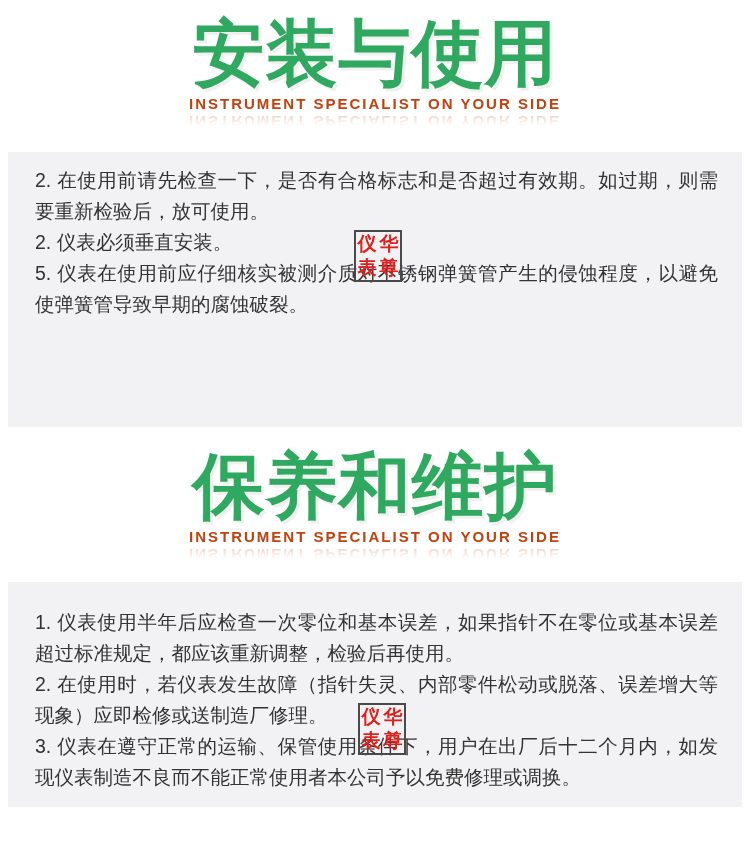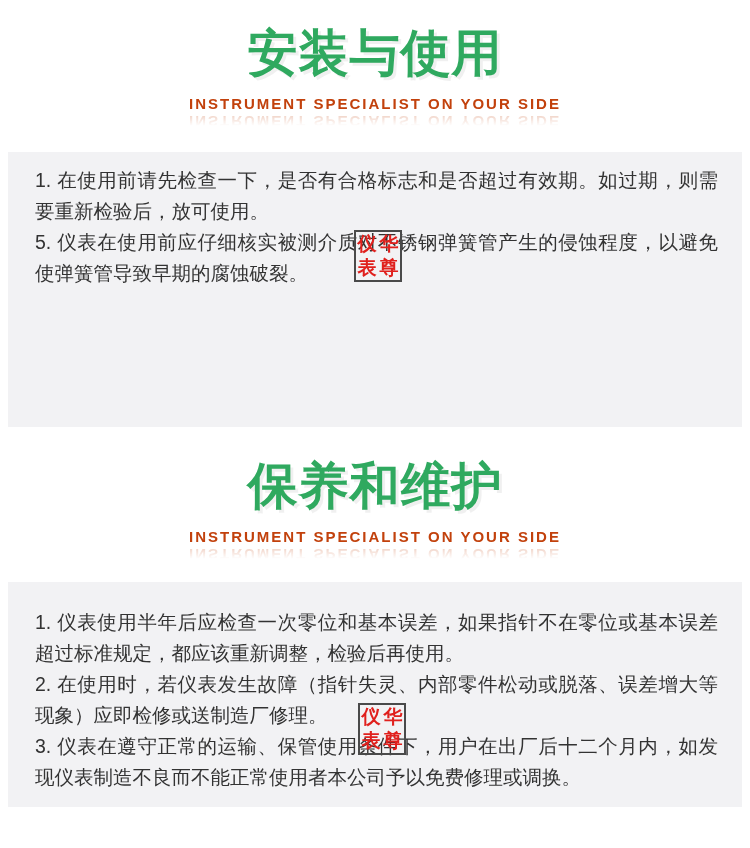--- a/index.html
+++ b/index.html
@@ -15,21 +15,21 @@
 
   
   .section-header {
     text-align: center;
     overflow: hidden;
   }
   .section-header.first  { height: 152px; padding-top: 18px; box-sizing: border-box; }
   .section-header.second { height: 155px; padding-top: 24px; box-sizing: border-box; }
   .title {
     margin: 0;
-    font-size: 50px;
+    font-size: 72px;
     line-height: 70px;
     font-weight: 900;
     color: #2fa95f;
     letter-spacing: 1px;
     text-shadow: 3px 3px 0 rgba(0,0,0,0.06);
     font-family: "Liberation Sans", "DejaVu Sans", sans-serif;
   }
   .subtitle-wrap { margin-top: 7px; }
   .subtitle {
     font-size: 15px;
@@ -90,21 +90,22 @@
 
   <header class="section-header first">
     <h1 class="title">安装与使用</h1>
     <div class="subtitle-wrap">
       <div class="subtitle">INSTRUMENT SPECIALIST ON YOUR SIDE</div>
       <div class="subtitle reflection" aria-hidden="true">INSTRUMENT SPECIALIST ON YOUR SIDE</div>
     </div>
   </header>
 
   <section class="content-box first">
-    <p class="item">1. 在使用前请先检查一下，是否有合格标志和是否超过有效期。如过期，则需要重新检验后，放可使用。</p>
+    <p class="item">2. 在使用前请先检查一下，是否有合格标志和是否超过有效期。如过期，则需要重新检验后，放可使用。</p>
+    <p class="item">2. 仪表必须垂直安装。</p>
     <p class="item">5. 仪表在使用前应仔细核实被测介质对不锈钢弹簧管产生的侵蚀程度，以避免使弹簧管导致早期的腐蚀破裂。</p>
   </section>
 
   <header class="section-header second">
     <h1 class="title">保养和维护</h1>
     <div class="subtitle-wrap">
       <div class="subtitle">INSTRUMENT SPECIALIST ON YOUR SIDE</div>
       <div class="subtitle reflection" aria-hidden="true">INSTRUMENT SPECIALIST ON YOUR SIDE</div>
     </div>
   </header>

